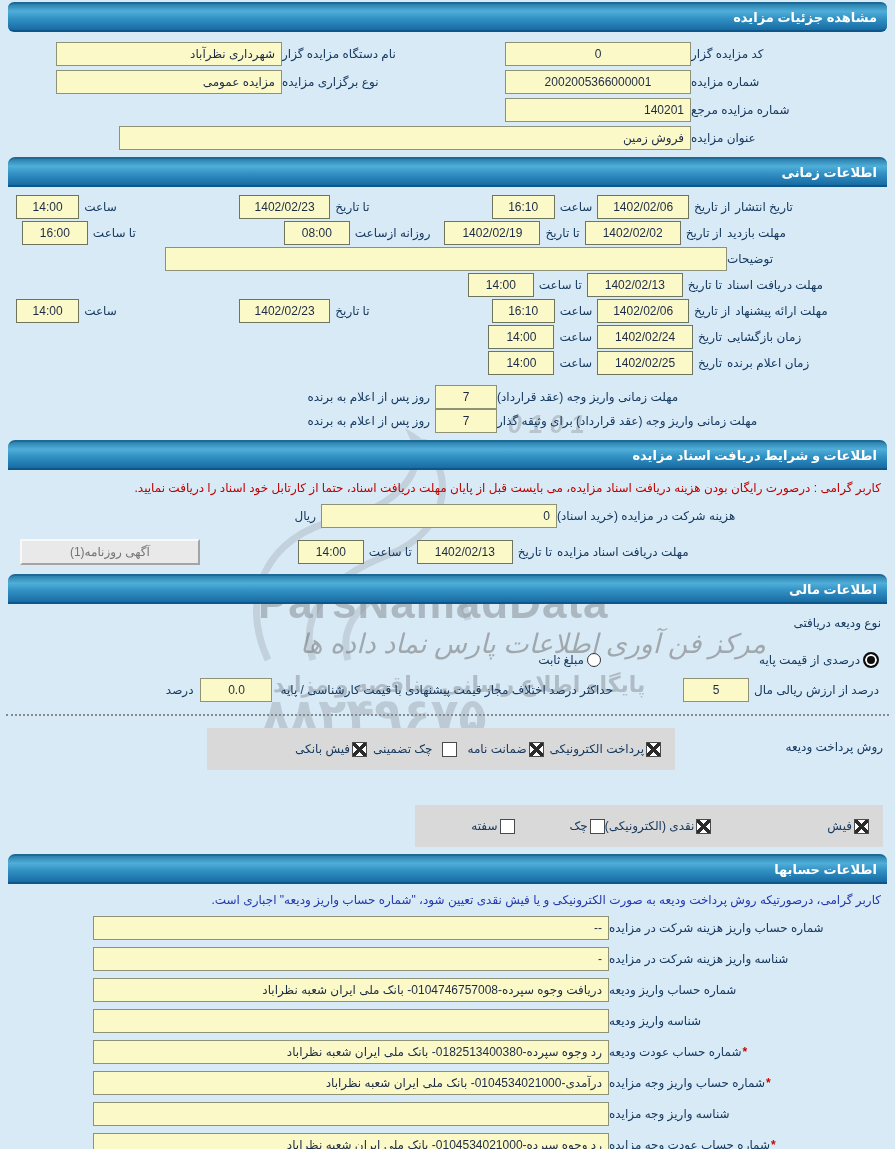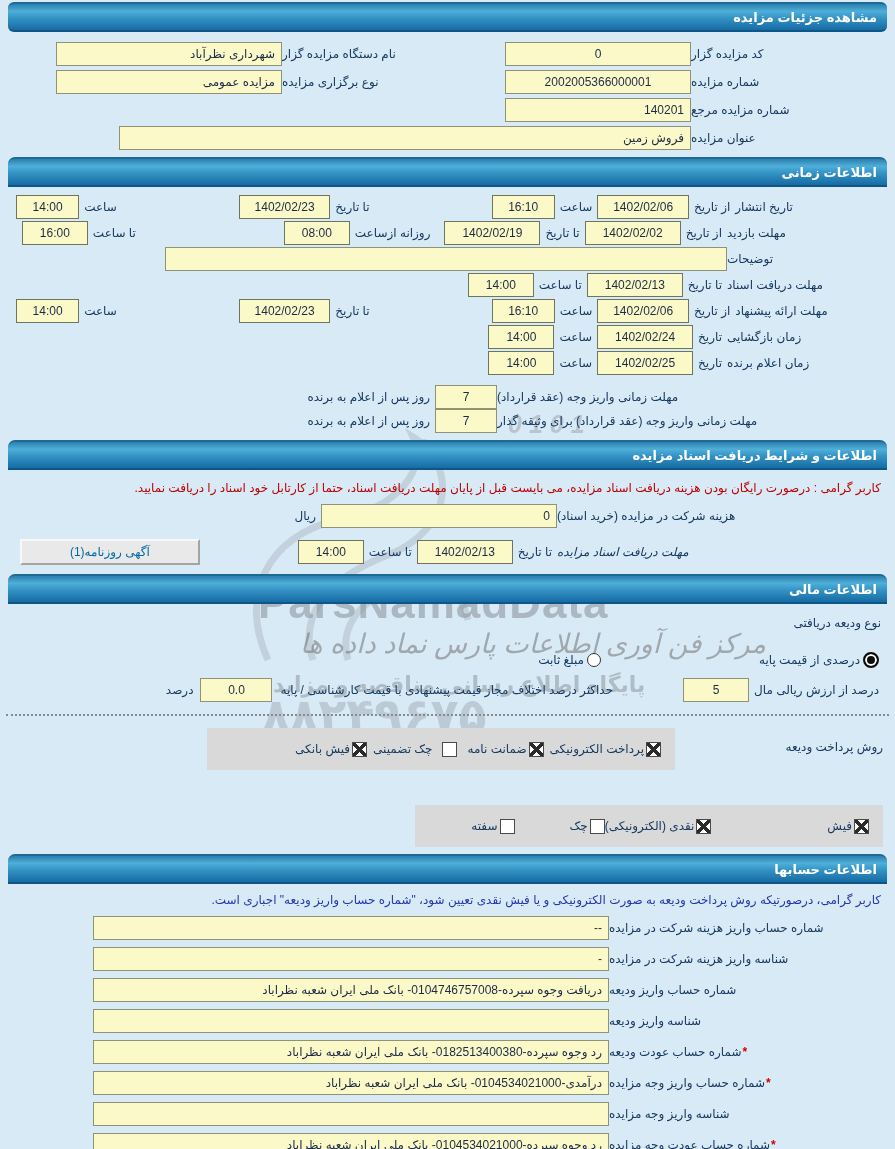--- a/index.html
+++ b/index.html
@@ -24,21 +24,21 @@
   .trow{display:flex;align-items:center;height:26px;margin:0 12px;padding:0 4px;}
   .tl{width:152px;text-align:left;}
   .sl{margin-left:5px;margin-right:5px;}
   .gA{margin-right:122px;}
   .gB{margin-right:148px;}
   .vrow{display:flex;align-items:center;height:22px;margin:2px 12px;padding:0 4px;}
   .vl{width:382px;text-align:left;}
   .note{font-size:12px;text-align:right;margin:0 14px;}
   .warn{color:#c00000;}
   .blue{color:#2438ad;}
-  .btn{background:#e9e9e9;border:2px outset #f8f8f8;color:#0369a1;font-size:12px;height:26px;
+  .btn{background:#e9e9e9;border:2px outset #f8f8f8;color:#737373;font-size:12px;height:26px;
        width:180px;display:flex;align-items:center;justify-content:center;cursor:pointer;}
   .dash{border:none;border-top:2px dotted #8a8a8a;margin:12px 6px 0;}
   
   .radio{width:12px;height:12px;border:1px solid #333;border-radius:50%;background:#fff;display:inline-block;flex:none;}
   .radio.on{border:2px solid #0d0d0d;background:#0d0d0d;box-shadow:inset 0 0 0 2px #fff;}
   .cb{width:13px;height:13px;border:1px solid #4a4a4a;background:#fff;display:inline-block;flex:none;}
   .cb.on{background-image:linear-gradient(45deg,transparent 42%,#2a2a2a 42%,#2a2a2a 58%,transparent 58%),
                           linear-gradient(135deg,transparent 42%,#2a2a2a 42%,#2a2a2a 58%,transparent 58%);}
   .payrow{display:flex;align-items:flex-start;margin:0 12px;}
   .paylabel{width:208px;text-align:right;padding-left:29px;box-sizing:border-box;padding-top:12px;}
@@ -181,21 +181,21 @@
     <div class="bar" style="margin-top:8px;">
       <span>اطلاعات و شرایط دریافت اسناد مزایده</span>
     </div>
     <div class="note warn" style="margin-top:11px;">کاربر گرامی : درصورت رایگان بودن هزینه دریافت اسناد مزایده، می بایست قبل از پایان مهلت دریافت اسناد، حتما از کارتابل خود اسناد را دریافت نمایید.</div>
     <div class="vrow" style="margin-top:8px;height:26px;">
       <span class="lb" style="width:322px;text-align:left;">هزینه شرکت در مزایده (خرید اسناد)</span>
       <div class="f right" style="width:222px;">0</div>
       <span class="lb sl">ریال</span>
     </div>
     <div class="vrow" style="margin-top:9px;height:28px;">
-      <span class="lb" style="width:322px;text-align:left;font-style:italic;">مهلت دریافت اسناد مزایده</span>
+      <span class="lb" style="width:322px;text-align:left;">مهلت دریافت اسناد مزایده</span>
       <span class="lb sl">تا تاریخ</span>
       <div class="f db">1402/02/13</div>
       <span class="lb sl">تا ساعت</span>
       <div class="f tb">14:00</div>
       <button class="btn" style="margin-right:98px;">آگهی روزنامه(1)</button>
     </div>
 
     <div class="bar" style="margin-top:8px;">
       <span>اطلاعات مالی</span>
     </div>

